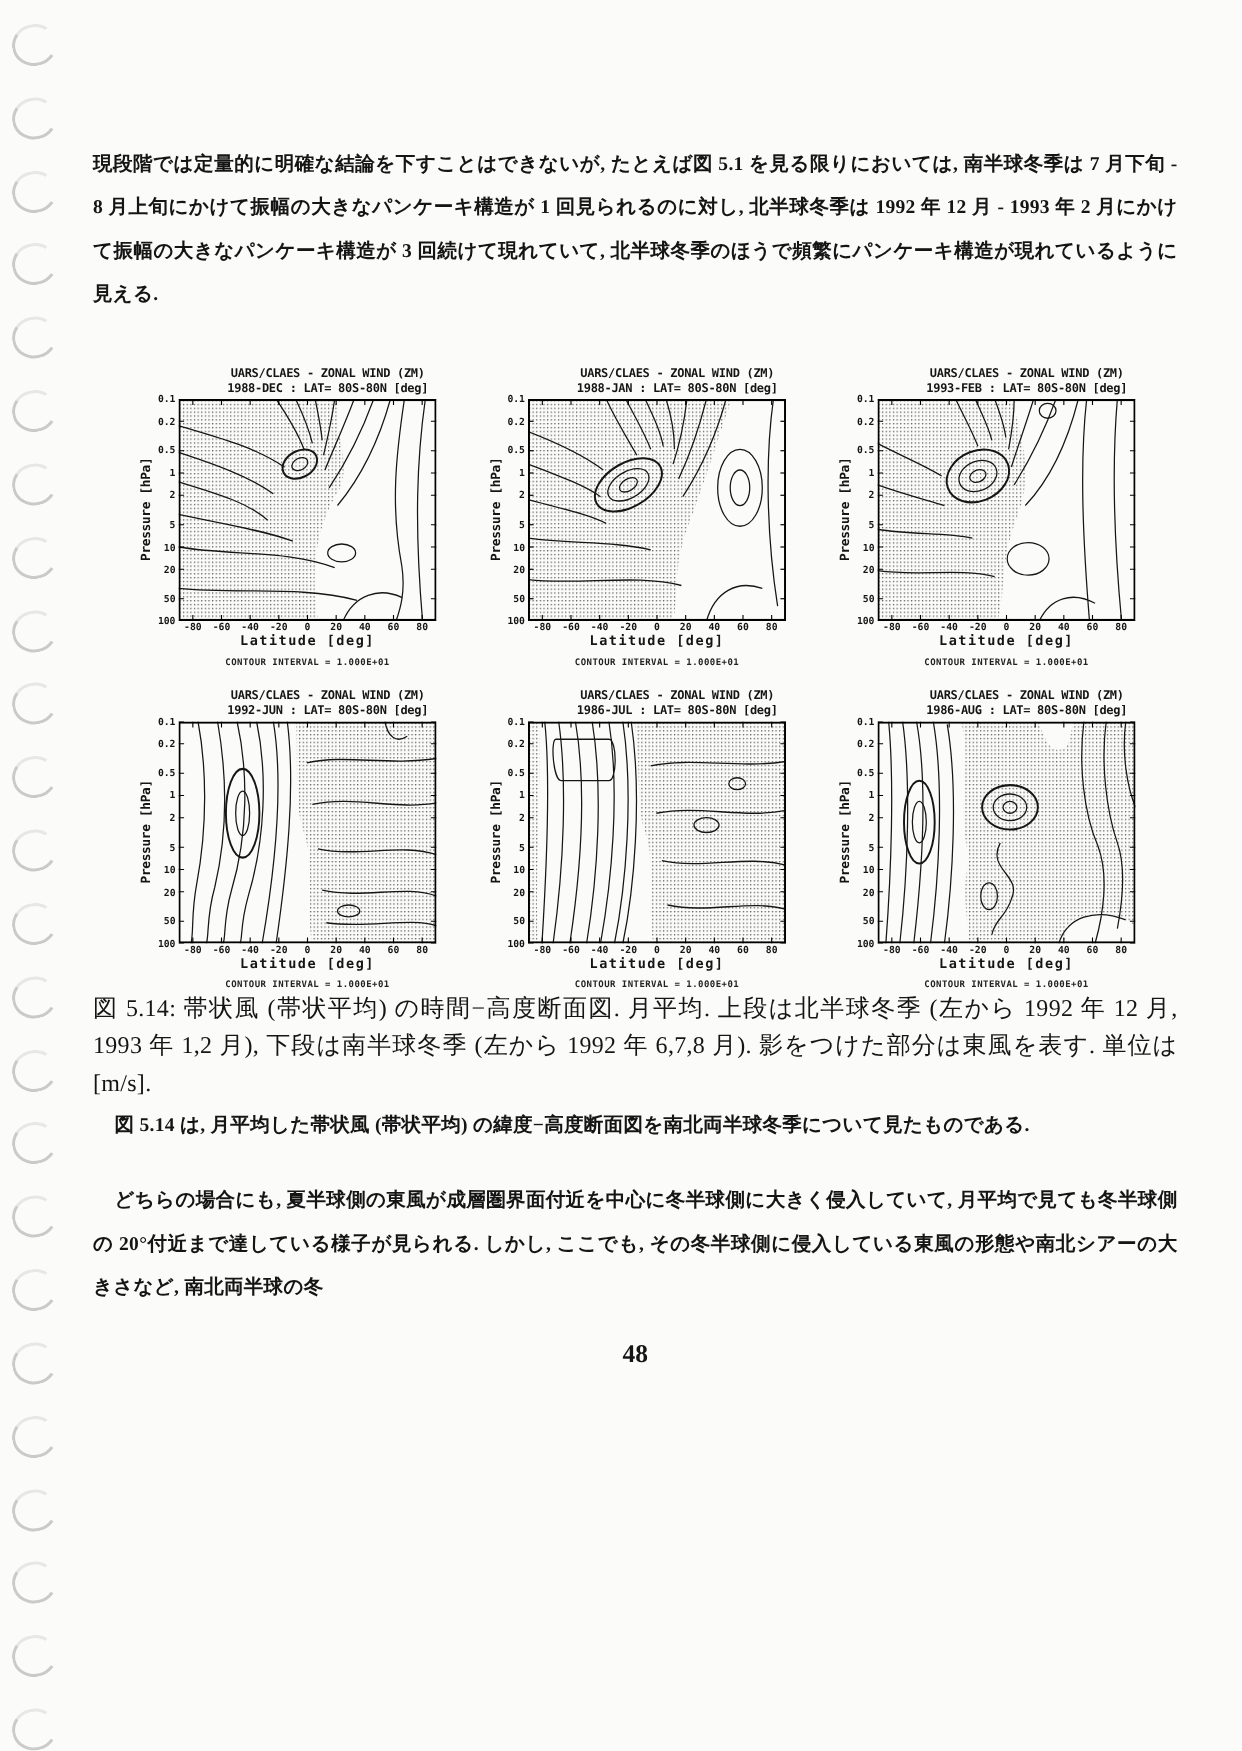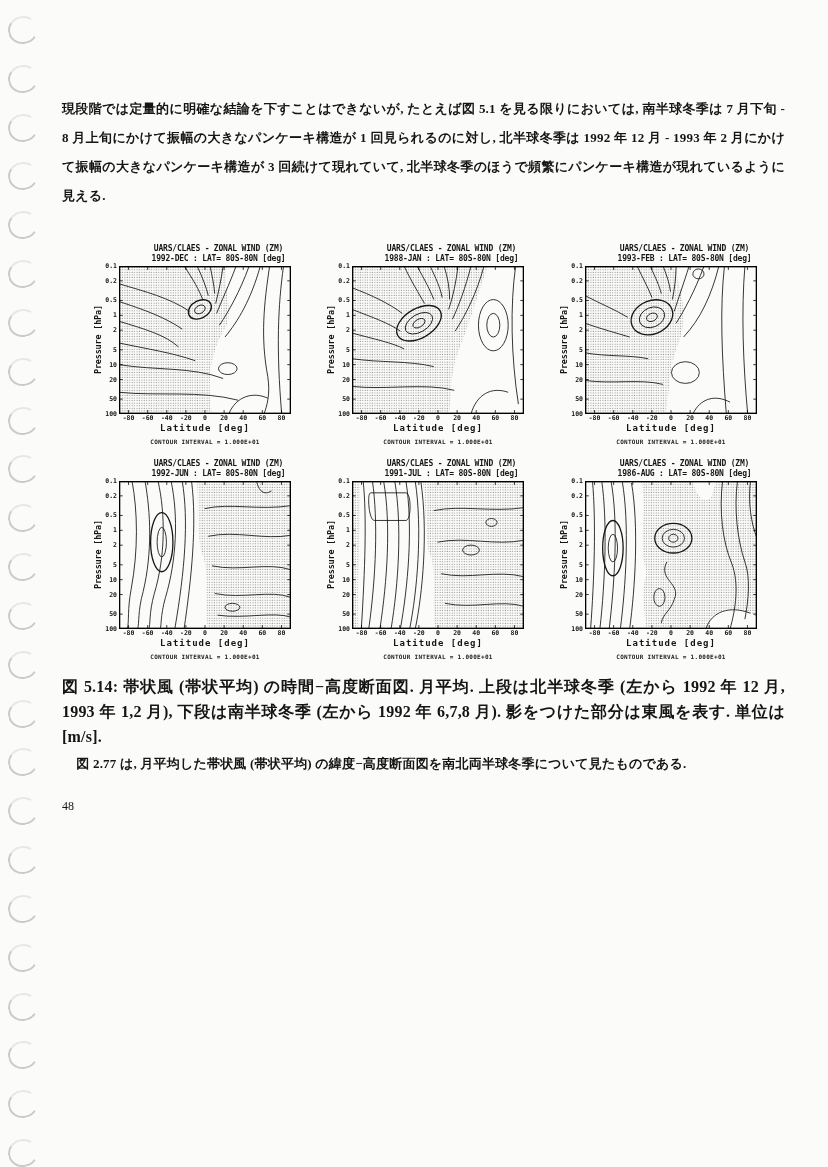--- a/index.html
+++ b/index.html
@@ -81,27 +81,27 @@
     margin-left:27px;width:172px;text-align:center;
     font-family:"DejaVu Sans Mono",monospace;font-weight:700;font-size:9px;
     letter-spacing:1px;margin-top:1px;white-space:nowrap;
   }
   .cnote{
     margin-left:27px;width:172px;text-align:center;
     font-family:"DejaVu Sans Mono",monospace;font-weight:700;font-size:6px;
     letter-spacing:.3px;margin-top:5px;color:#222;white-space:nowrap;
   }
   .caption{
-    margin:14px 0 0 0;
+    margin:0 0 0 0;
     font-size:16px;line-height:25px;
-    text-align:justify;font-weight:700;letter-spacing:.2px;
+    text-align:justify;font-weight:400;letter-spacing:.2px;
   }
   .after1{margin-top:26px;}
   .page-number{
-    font-size:12px;font-weight:400;margin-top:6px;
+    text-align:center;font-size:17px;font-weight:700;margin-top:6px;
   }
 </style>
 </head>
 <body>
 
 <svg width="0" height="0" style="position:absolute">
   <defs>
     <pattern id="stip" width="2.6" height="2.6" patternUnits="userSpaceOnUse">
       <circle cx="1.1" cy="1.1" r="0.52" fill="#4a4a4a"></circle>
     </pattern>
@@ -138,21 +138,21 @@
 
   <div class="content">
 
     <p class="body-text">現段階では定量的に明確な結論を下すことはできないが, たとえば図 5.1 を見る限りにおいては, 南半球冬季は 7 月下旬 - 8 月上旬にかけて振幅の大きなパンケーキ構造が 1 回見られるのに対し, 北半球冬季は 1992 年 12 月 - 1993 年 2 月にかけて振幅の大きなパンケーキ構造が 3 回続けて現れていて, 北半球冬季のほうで頻繁にパンケーキ構造が現れているように見える.</p>
 
     <div class="figure">
       <div class="plot-grid">
 
         <div class="plot">
           <div class="ptitle">UARS/CLAES  -  ZONAL WIND (ZM)</div>
-          <div class="ptitle">1992-DEC : LAT= 80S-80N [deg]</div>
+          <div class="ptitle">1988-DEC : LAT= 80S-80N [deg]</div>
           <div class="prow">
             <div class="ylab">Pressure [hPa]</div>
             <div class="ytickcol">
                 <span style="top: 0%;">0.1</span>
                 <span style="top: 10.0343%;">0.2</span>
                 <span style="top: 23.299%;">0.5</span>
                 <span style="top: 33.3333%;">1</span>
                 <span style="top: 43.3677%;">2</span>
                 <span style="top: 56.6323%;">5</span>
                 <span style="top: 66.6667%;">10</span>
@@ -466,21 +466,21 @@
               <span style="left: 72.2222%;">40</span>
               <span style="left: 83.3333%;">60</span>
               <span style="left: 94.4444%;">80</span>
             </div>
           <div class="xlab">Latitude [deg]</div>
           <div class="cnote">CONTOUR INTERVAL = 1.000E+01</div>
         </div>
 
         <div class="plot">
           <div class="ptitle">UARS/CLAES  -  ZONAL WIND (ZM)</div>
-          <div class="ptitle">1991-JUL : LAT= 80S-80N [deg]</div>
+          <div class="ptitle">1986-JUL : LAT= 80S-80N [deg]</div>
           <div class="prow">
             <div class="ylab">Pressure [hPa]</div>
             <div class="ytickcol">
                 <span style="top: 0%;">0.1</span>
                 <span style="top: 10.0343%;">0.2</span>
                 <span style="top: 23.299%;">0.5</span>
                 <span style="top: 33.3333%;">1</span>
                 <span style="top: 43.3677%;">2</span>
                 <span style="top: 56.6323%;">5</span>
                 <span style="top: 66.6667%;">10</span>
@@ -635,17 +635,18 @@
             </div>
           <div class="xlab">Latitude [deg]</div>
           <div class="cnote">CONTOUR INTERVAL = 1.000E+01</div>
         </div>
 
       </div>
 
       <p class="caption">図 5.14: 帯状風 (帯状平均) の時間−高度断面図. 月平均. 上段は北半球冬季 (左から 1992 年 12 月, 1993 年 1,2 月), 下段は南半球冬季 (左から 1992 年 6,7,8 月). 影をつけた部分は東風を表す. 単位は [m/s].</p>
     </div>
 
-    <p class="body-text indent after1">図 2.77 は, 月平均した帯状風 (帯状平均) の緯度−高度断面図を南北両半球冬季について見たものである.</p>
+    <p class="body-text indent after1">図 5.14 は, 月平均した帯状風 (帯状平均) の緯度−高度断面図を南北両半球冬季について見たものである.</p>
+    <p class="body-text indent">どちらの場合にも, 夏半球側の東風が成層圏界面付近を中心に冬半球側に大きく侵入していて, 月平均で見ても冬半球側の 20°付近まで達している様子が見られる. しかし, ここでも, その冬半球側に侵入している東風の形態や南北シアーの大きさなど, 南北両半球の冬</p>
 
     <div class="page-number">48</div>
   </div>
 </div>
 
 </body></html>

